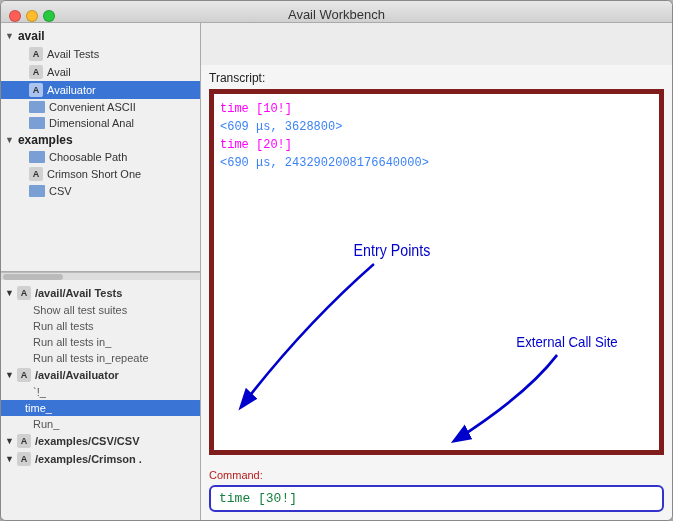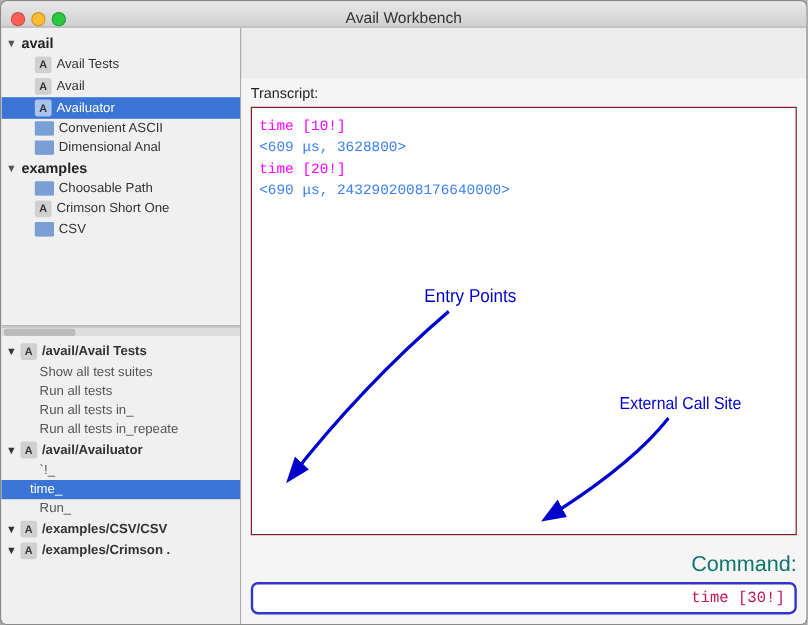--- a/index.html
+++ b/index.html
@@ -228,21 +228,21 @@
     }
 
     .transcript-label {
       font-size: 12px;
       font-weight: 500;
       color: #222;
       margin-bottom: 4px;
     }
 
     .transcript-box {
-      border: 1px solid #7f1d1d;
+      border: 5px solid #7f1d1d;
       background: white;
       height: calc(100% - 20px);
       padding: 6px;
       font-family: 'Courier New', Courier, monospace;
       font-size: 12px;
       overflow-y: auto;
       position: relative;
     }
 
     .transcript-line {
@@ -261,38 +261,36 @@
       height: 100%;
       pointer-events: none;
     }
 
     .command-area {
       padding: 6px 8px 8px 8px;
       flex-shrink: 0;
     }
 
     .command-label {
-      font-size: 18px;
+      font-size: 11px;
       font-weight: 500;
-      color: #0f766e;
+      color: #b91c1c;
       margin-bottom: 4px;
-      text-align: right;
     }
 
     .command-input {
       width: 100%;
       border: 2px solid #3333cc;
       border-radius: 6px;
       padding: 4px 8px;
       font-family: 'Courier New', Courier, monospace;
       font-size: 13px;
-      color: #be185d;
+      color: #15803d;
       background: white;
       outline: none;
-      text-align: right;
     }
 
     .left-bottom-wrapper {
       position: relative;
       flex: 1;
       overflow: hidden;
       display: flex;
       flex-direction: column;
     }
 

